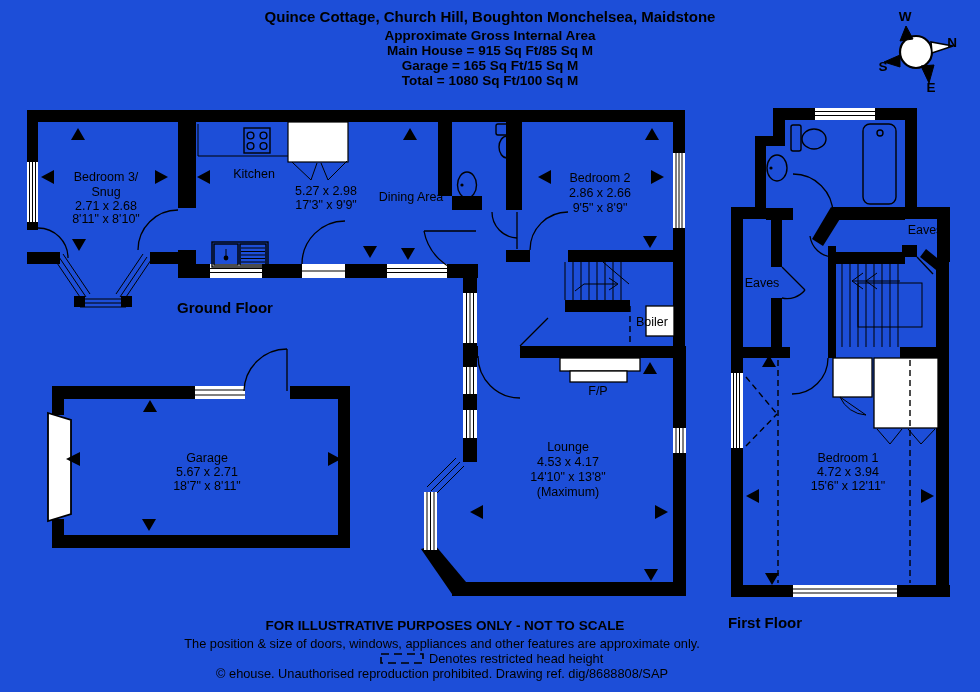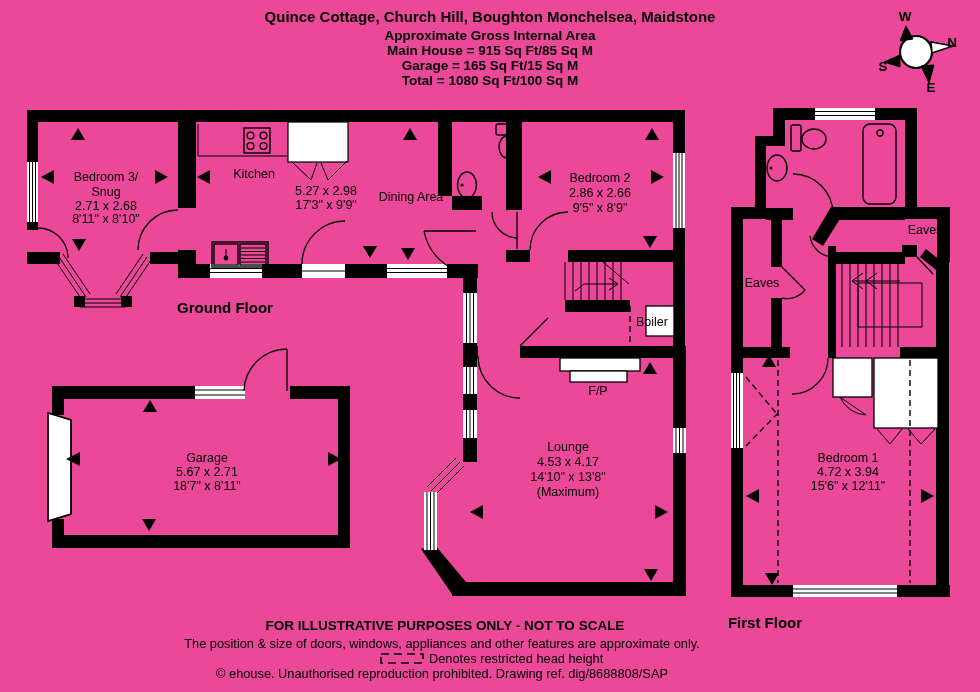--- a/index.html
+++ b/index.html
@@ -1,16 +1,16 @@
 <!DOCTYPE html>
 <html><head>
 <meta charset="utf-8">
 <style>
   html,body{margin:0;padding:0;background:#ffffff;}
-  #page{width:980px;height:692px;position:relative;background:#ec4899;}
+  #page{width:980px;height:692px;position:relative;background:#1d4ed8;}
   svg{display:block;}
   text{font-family:"Liberation Sans",sans-serif;fill:#000;}
   .t15b{font-size:15px;font-weight:bold;}
   .t13b{font-size:13.5px;font-weight:bold;}
   .t12{font-size:12.5px;}
   .t12f{font-size:12.8px;}
   .mid{text-anchor:middle;}
   .wall{fill:#000;stroke:none;}
   .fix{fill:none;stroke:#000;stroke-width:1.4;}
   .thin{stroke:#000;stroke-width:1;fill:none;}

